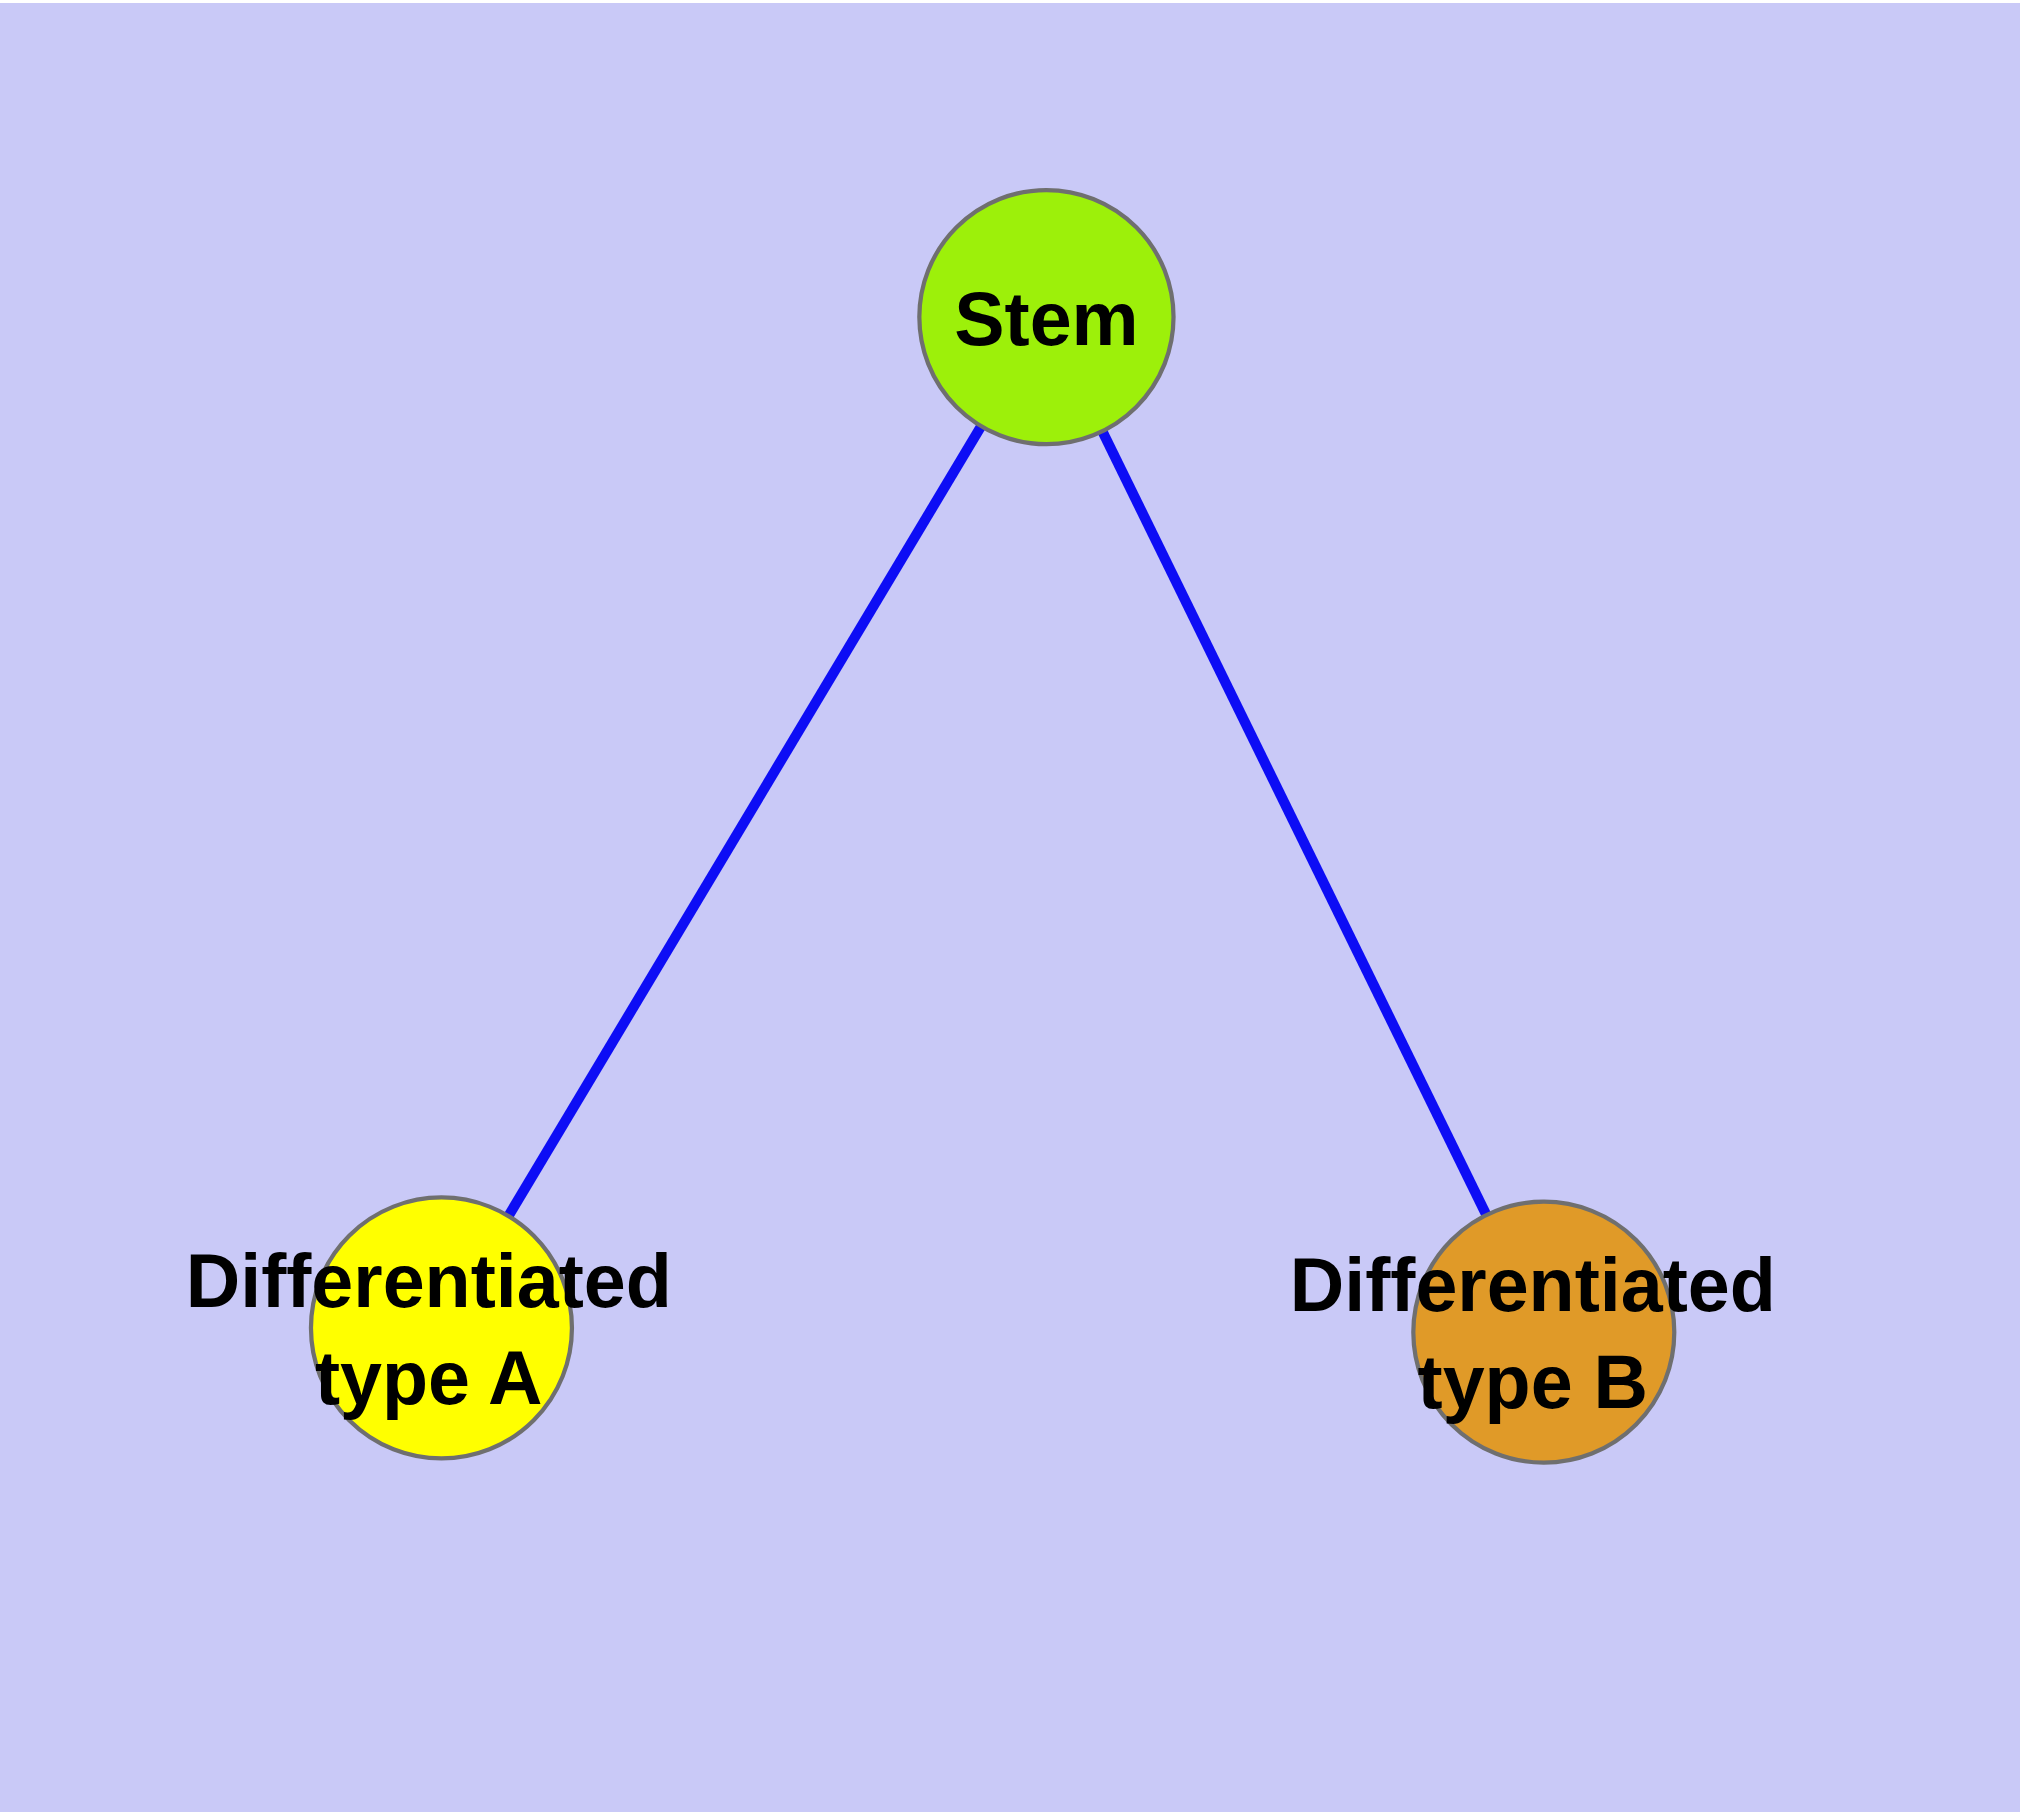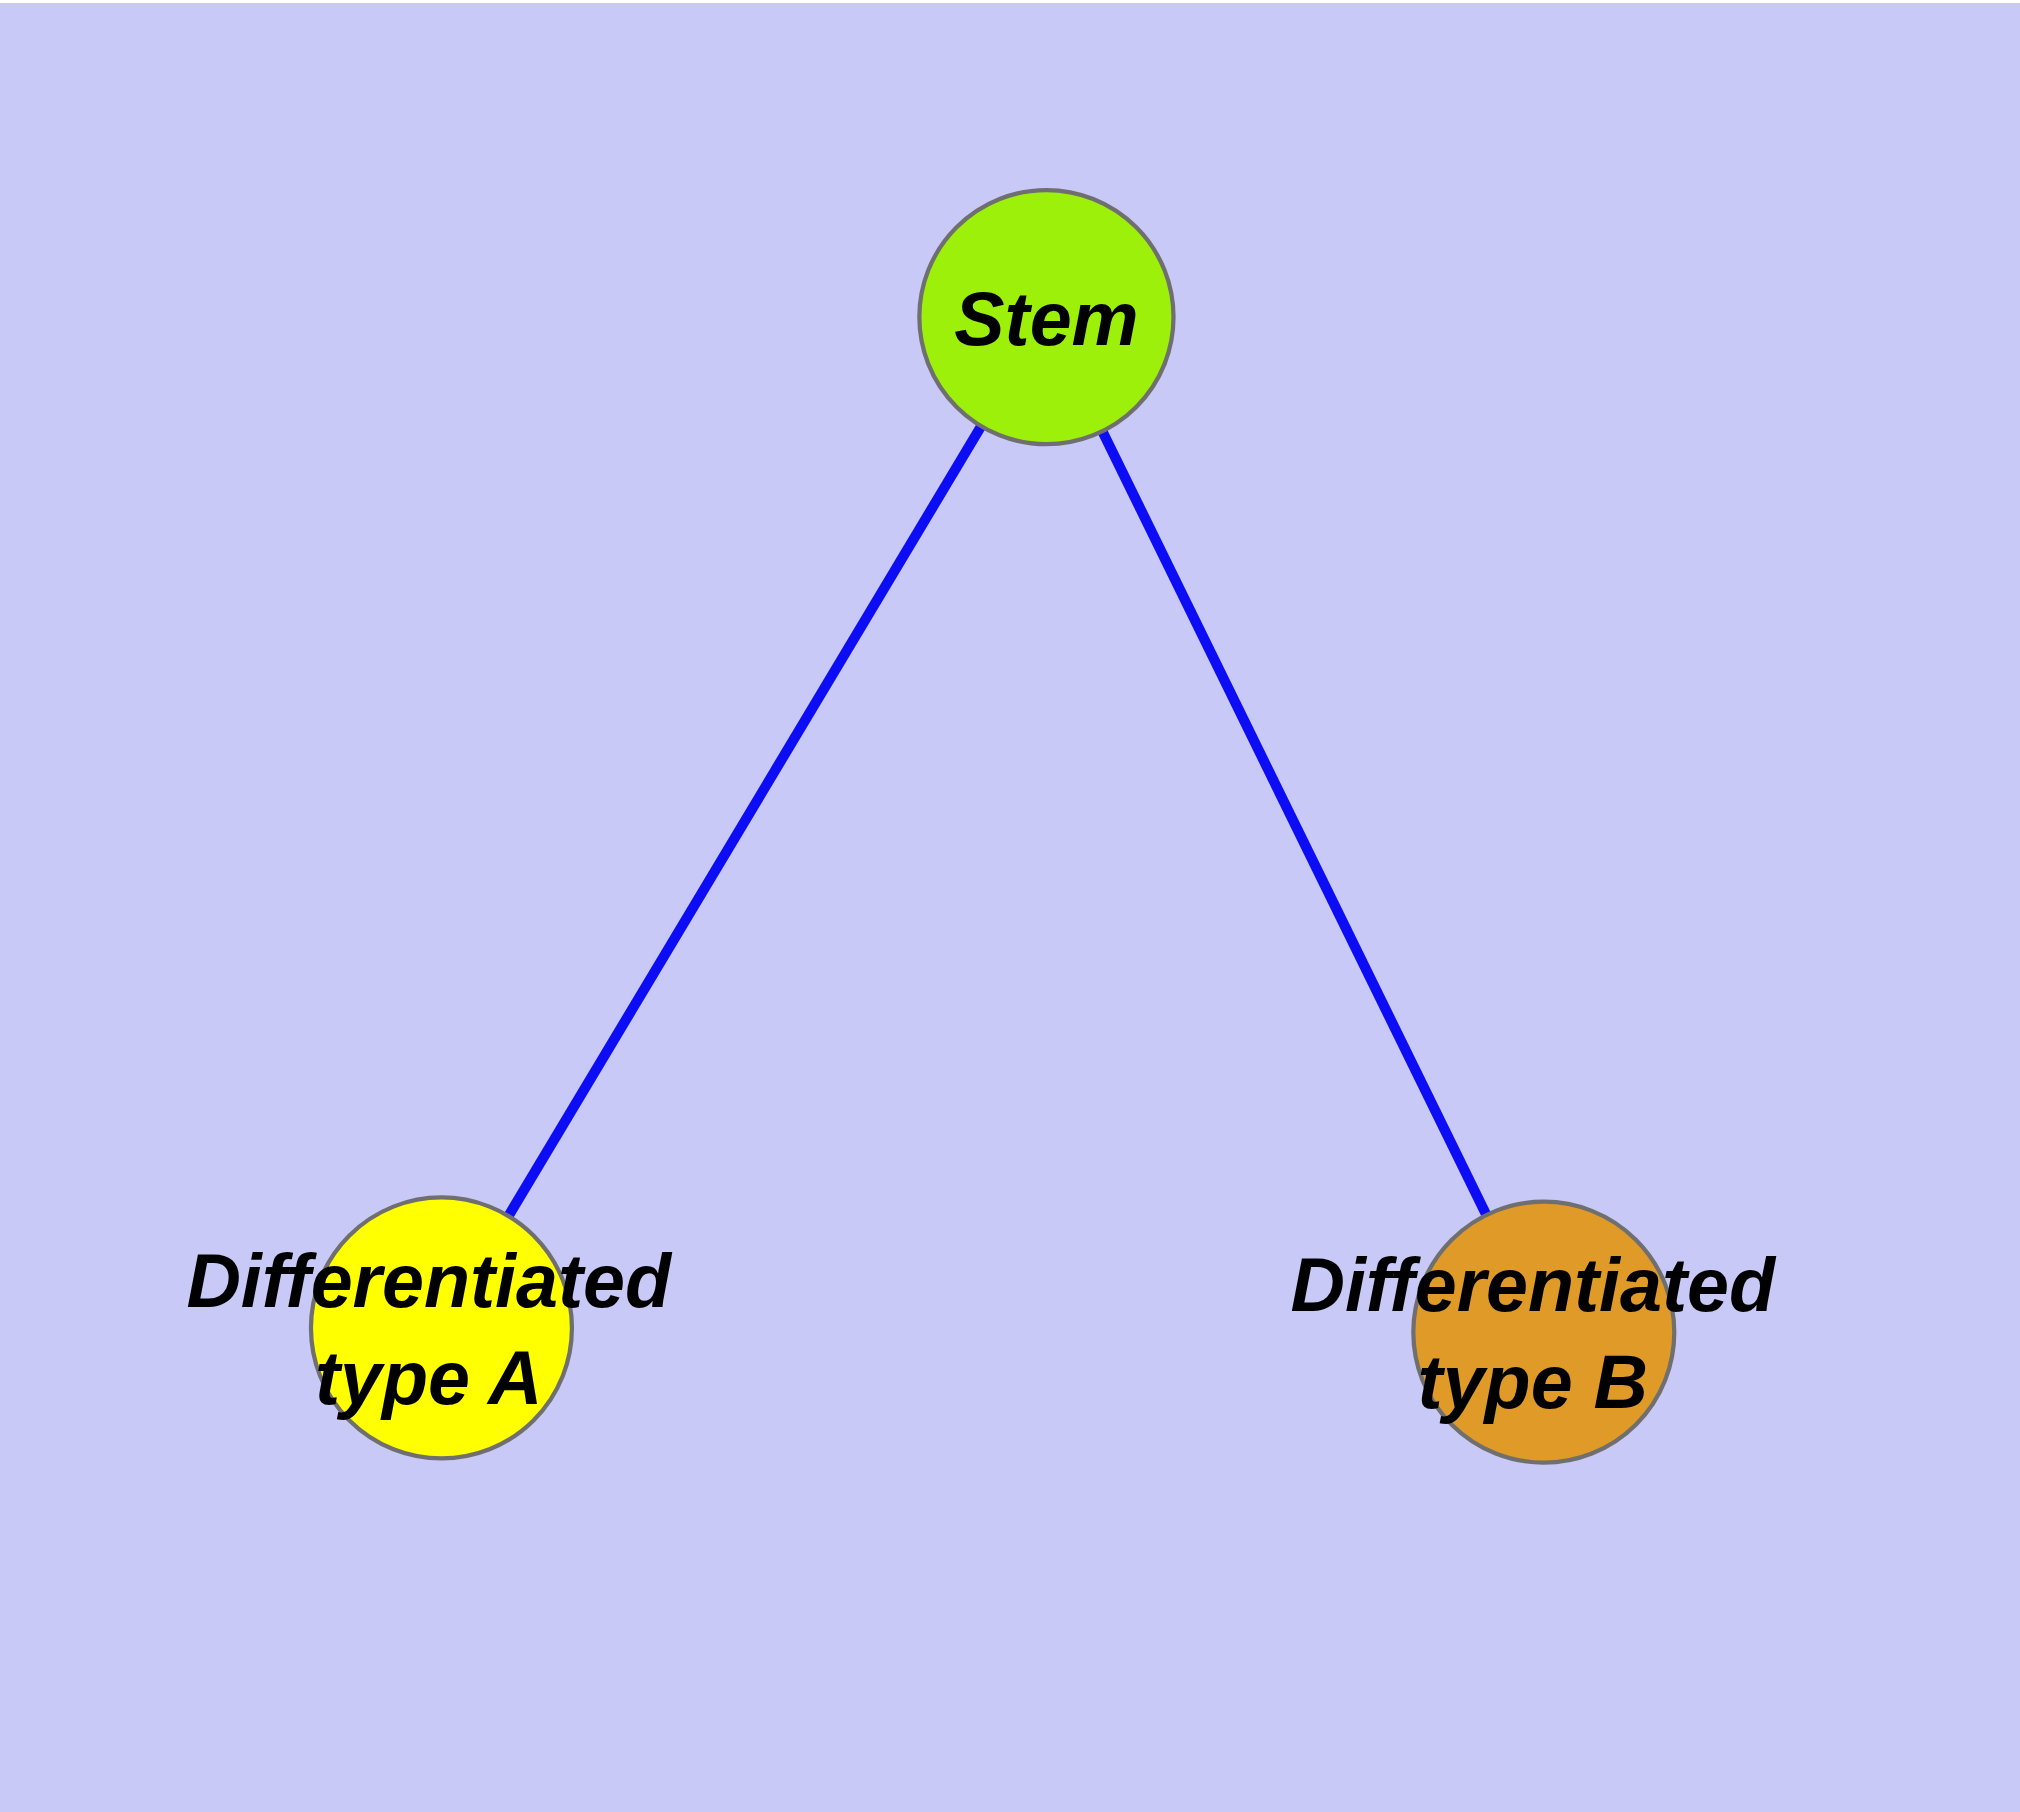--- a/index.html
+++ b/index.html
@@ -5,21 +5,20 @@
   html, body {
     margin: 0;
     padding: 0;
     width: 100%;
     height: 100%;
     overflow: hidden;
   }
   .stage {
     position: absolute;
     inset: 0;
-    font-style: italic;
   }
   .top-strip {
     position: absolute;
     top: 0; left: 0; right: 0;
     height: 2.5px;
     background: #ffffff;
     z-index: 2;
   }
   svg.diagram {
     display: block;

